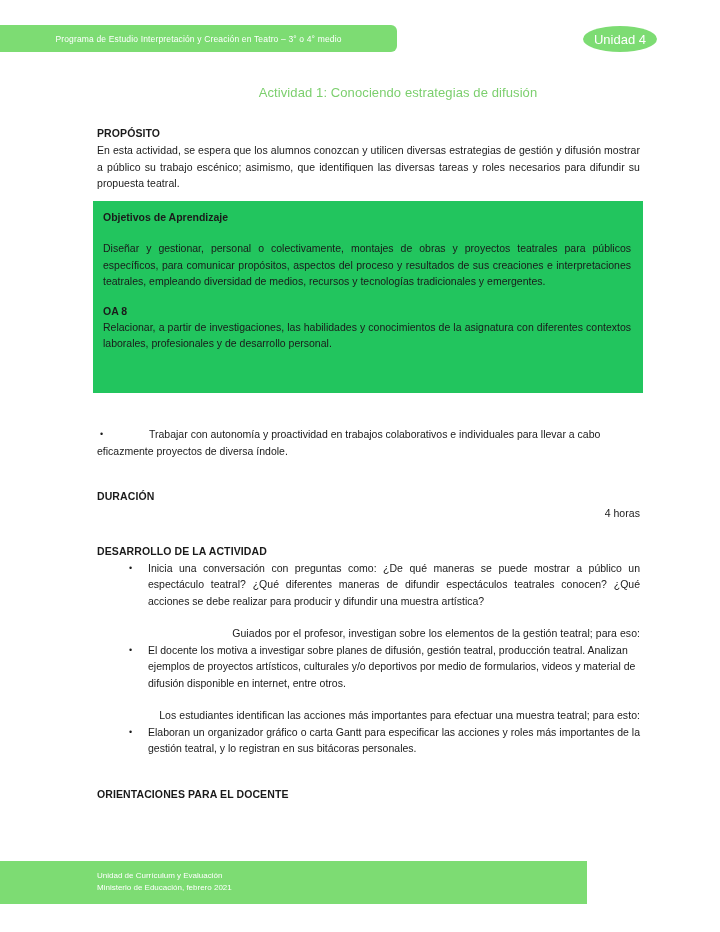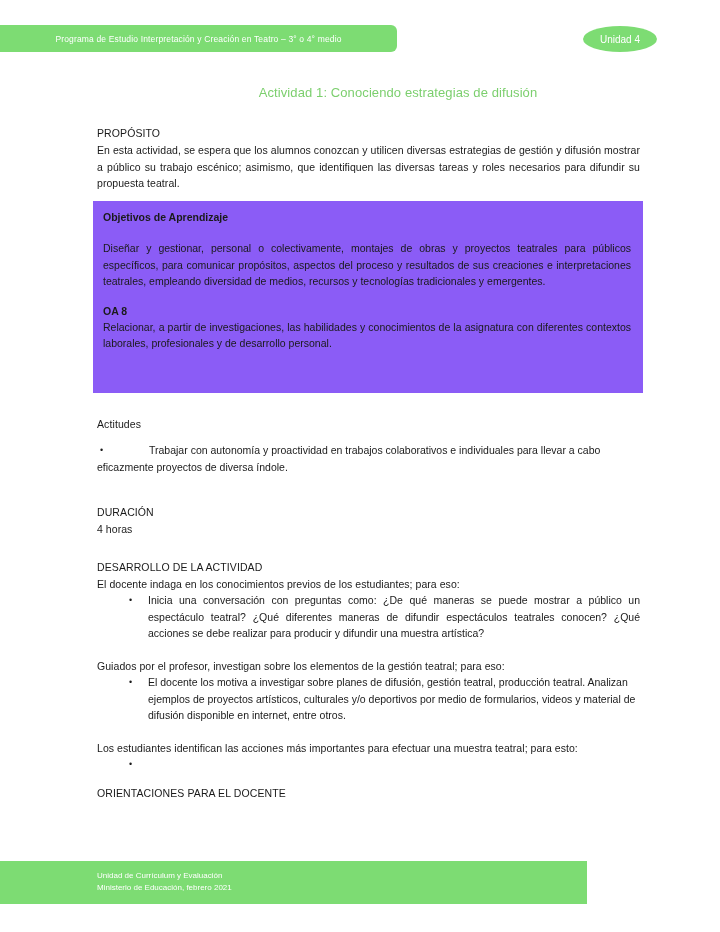--- a/index.html
+++ b/index.html
@@ -50,21 +50,21 @@
     width: 74px;
     height: 26px;
     background: #7ddc73;
     border-radius: 50%;
     display: flex;
     align-items: center;
     justify-content: center;
   }
   .unit-badge-text {
     color: #ffffff;
-    font-size: 10px;
+    font-size: 13px;
     white-space: nowrap;
   }
 
   
   .activity-title {
     position: absolute;
     left: 0;
     top: 85px;
     width: 720px;
     text-align: center;
@@ -75,49 +75,49 @@
   }
 
   
   .content {
     position: absolute;
     left: 97px;
     top: 126px;
     width: 543px;
   }
   .section-heading {
-    font-weight: normal;
+    font-weight: bold;
     font-size: 10.5px;
     line-height: 15px;
     margin: 0 0 1px 0;
     letter-spacing: 0.1px;
   }
   .para {
     font-size: 10.5px;
     line-height: 16.5px;
     text-align: justify;
     margin: 0;
     letter-spacing: 0.05px;
   }
   .para-left {
-    text-align: left;
+    text-align: right;
   }
   .gap-sm { height: 9px; }
   .gap-md { height: 16px; }
   .gap-lg { height: 22px; }
   .gap-xl { height: 30px; }
 
   
   .oa-box {
     position: absolute;
     left: 93px;
     top: 201px;
     width: 550px;
     height: 192px;
-    background: #8b5cf6;
+    background: #22c55e;
     box-sizing: border-box;
     padding: 9px 12px 10px 10px;
   }
   .oa-box-title {
     font-weight: bold;
     font-size: 10.5px;
     line-height: 15px;
     margin: 0;
   }
   .oa-label {
@@ -214,54 +214,53 @@
   <div class="oa-box-title">Objetivos de Aprendizaje</div>
   <div class="oa-gap"></div>
   <p class="oa-text">Diseñar y gestionar, personal o colectivamente, montajes de obras y proyectos teatrales para públicos específicos, para comunicar propósitos, aspectos del proceso y resultados de sus creaciones e interpretaciones teatrales, empleando diversidad de medios, recursos y tecnologías tradicionales y emergentes.</p>
   <div class="oa-gap2"></div>
   <div class="oa-label">OA 8</div>
   <p class="oa-text">Relacionar, a partir de investigaciones, las habilidades y conocimientos de la asignatura con diferentes contextos laborales, profesionales y de desarrollo personal.</p>
 </div>
 
 <div class="content" style="top: 417px;">
 
-  <div class="section-heading">Actitudes</div>
   <div class="gap-sm"></div>
   <div class="att-bullet">
     <span class="att-dot">•</span>
     <span class="att-first">Trabajar con autonomía y proactividad en trabajos colaborativos e individuales para llevar a cabo eficazmente proyectos de diversa índole.</span>
   </div>
 
   <div class="gap-xl"></div>
 
   <div class="section-heading">DURACIÓN</div>
   <p class="para para-left">4 horas</p>
 
   <div class="gap-lg"></div>
 
   <div class="section-heading">DESARROLLO DE LA ACTIVIDAD</div>
-  <p class="para para-left">El docente indaga en los conocimientos previos de los estudiantes; para eso:</p>
   <div class="dev-bullet">
     <span class="dev-dot">•</span>
     <span>Inicia una conversación con preguntas como: ¿De qué maneras se puede mostrar a público un espectáculo teatral? ¿Qué diferentes maneras de difundir espectáculos teatrales conocen? ¿Qué acciones se debe realizar para producir y difundir una muestra artística?</span>
   </div>
 
   <div class="gap-md"></div>
 
   <p class="para para-left">Guiados por el profesor, investigan sobre los elementos de la gestión teatral; para eso:</p>
   <div class="dev-bullet ragged">
     <span class="dev-dot">•</span>
     <span>El docente los motiva a investigar sobre planes de difusión, gestión teatral, producción teatral. Analizan ejemplos de proyectos artísticos, culturales y/o deportivos por medio de formularios, videos y material de difusión disponible en internet, entre otros.</span>
   </div>
 
   <div class="gap-md"></div>
 
   <p class="para para-left">Los estudiantes identifican las acciones más importantes para efectuar una muestra teatral; para esto:</p>
   <div class="dev-bullet">
     <span class="dev-dot">•</span>
+    <span>Elaboran un organizador gráfico o carta Gantt para especificar las acciones y roles más importantes de la gestión teatral, y lo registran en sus bitácoras personales.</span>
   </div>
 
   <div class="gap-xl"></div>
 
   <div class="section-heading">ORIENTACIONES PARA EL DOCENTE</div>
 </div>
 
 <div class="footer-bar">
   <div class="footer-left">
     <div>Unidad de Currículum y Evaluación</div>

